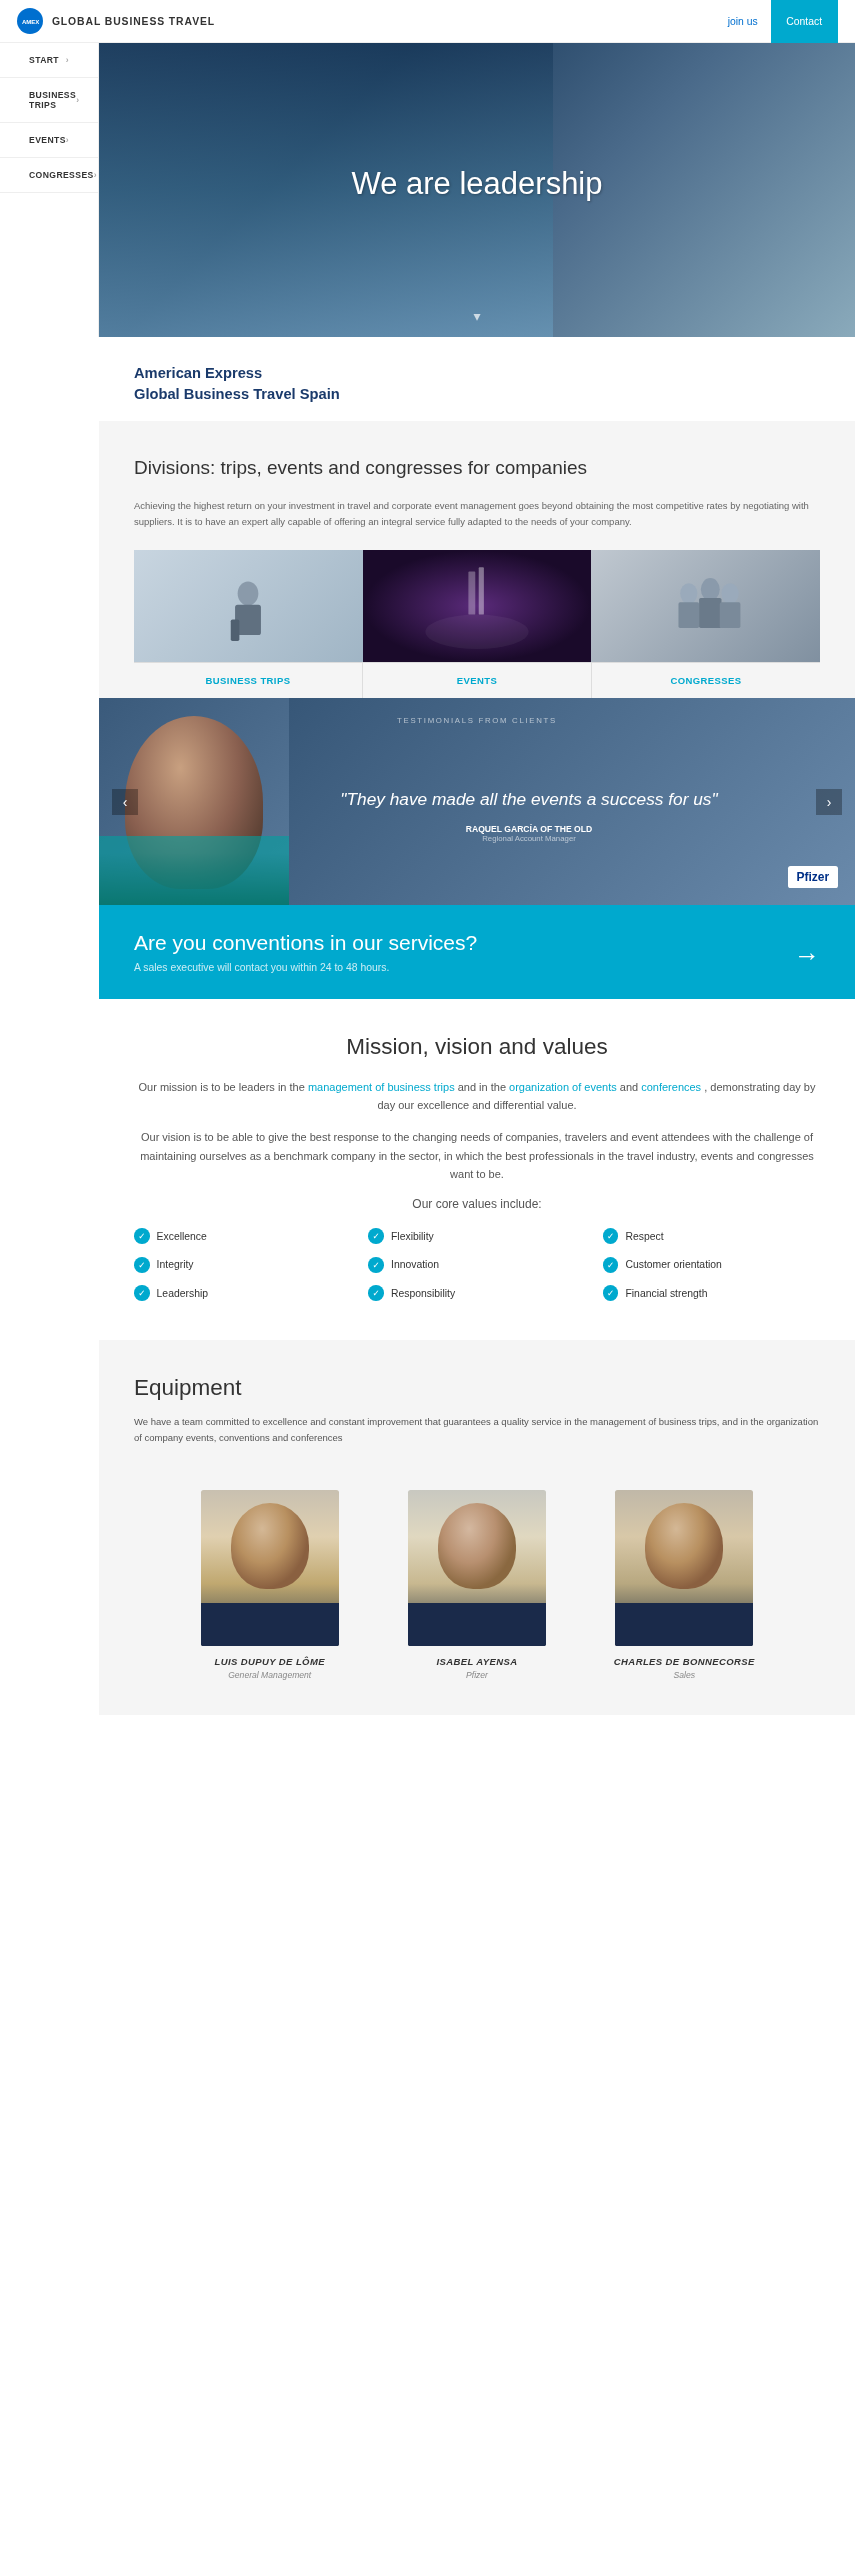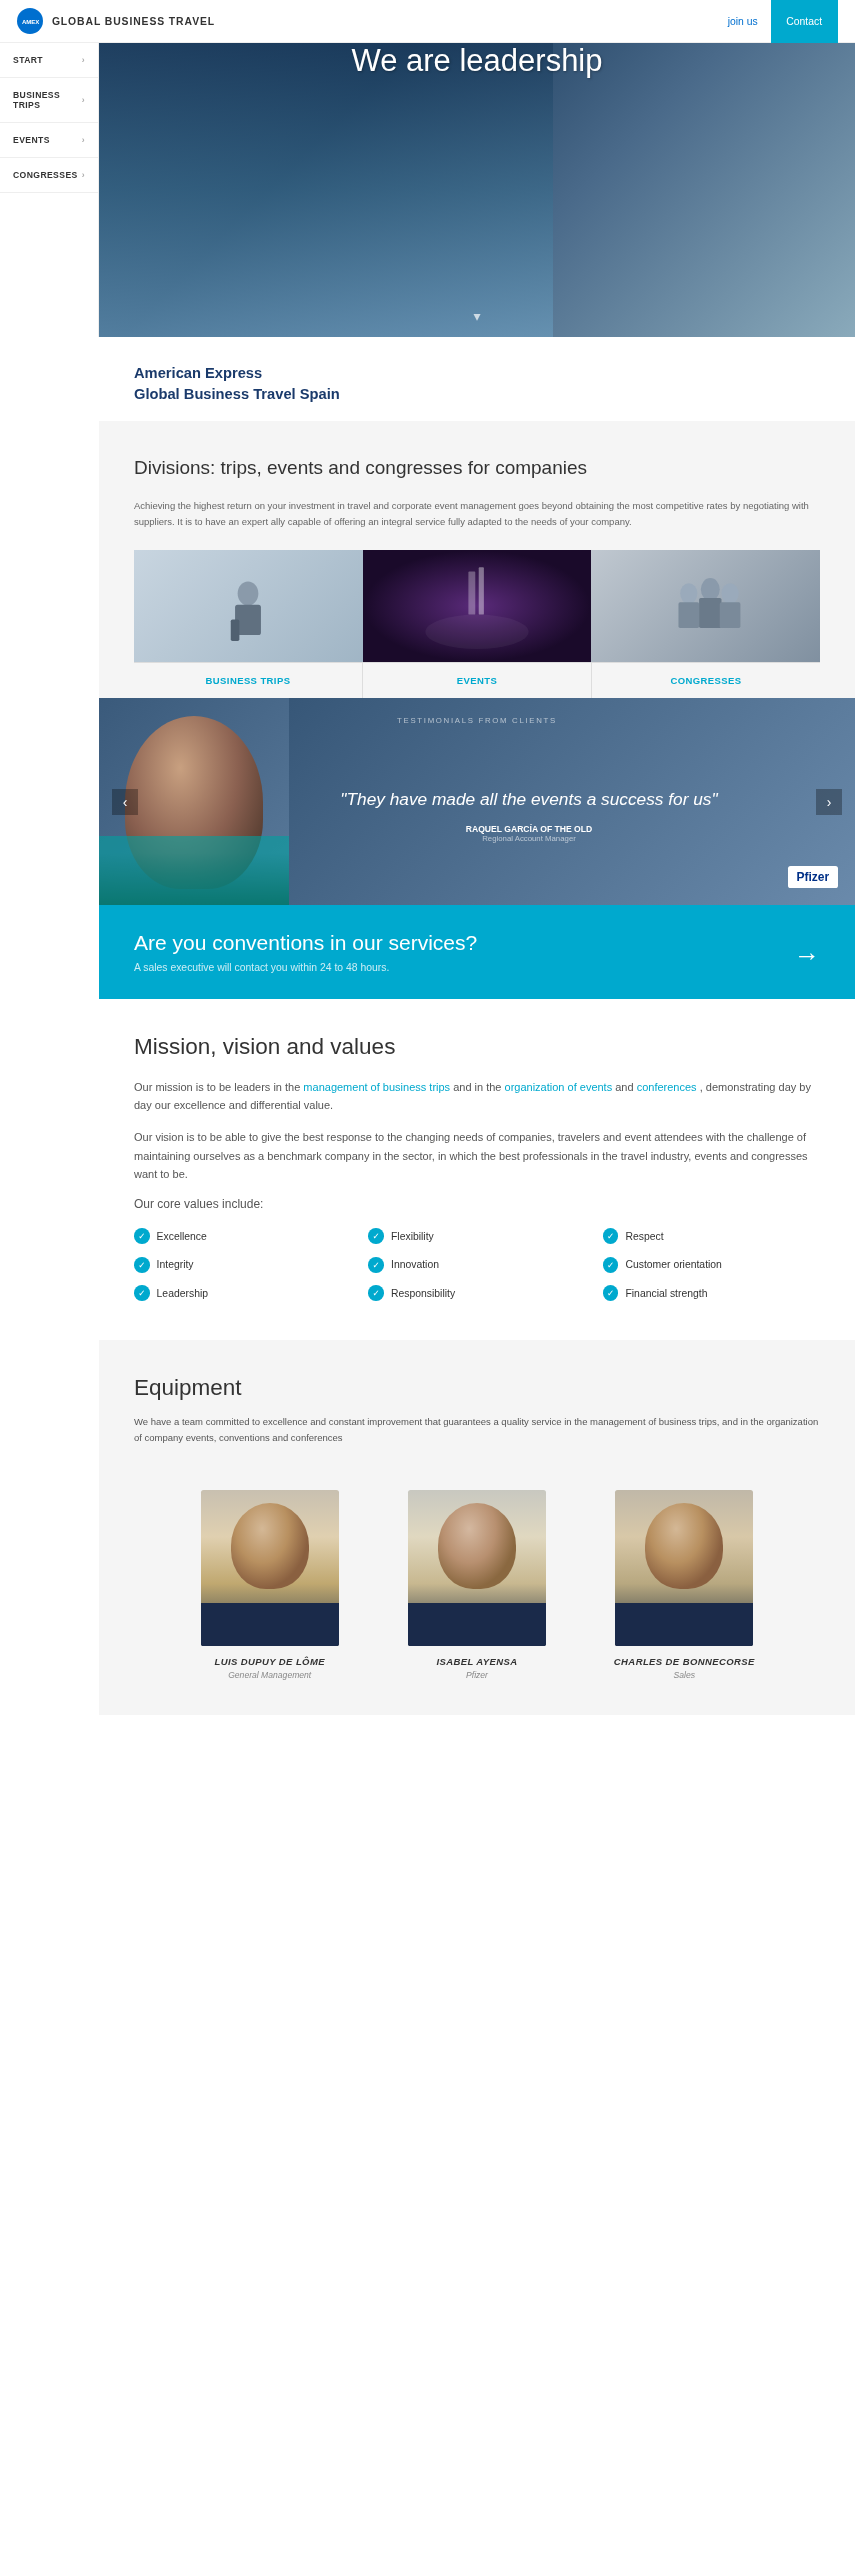--- a/index.html
+++ b/index.html
@@ -72,39 +72,39 @@
       min-width: 99px;
       background: #fff;
       border-right: 0.9px solid #eee;
       position: relative;
       z-index: 10;
     }
     .sidebar-item {
       display: flex;
       align-items: center;
       justify-content: space-between;
-      padding: 12px 13px;
+      padding: 12px 29px;
       border-bottom: 0.9px solid #eee;
       cursor: pointer;
       font-size: 8.6px;
       font-weight: bold;
       color: #333;
       text-transform: uppercase;
       letter-spacing: 0.4px;
     }
     .sidebar-chevron { color: #aaa; font-size: 8.6px; }
 
     
     .hero {
       flex: 1;
       height: 294px;
       background: linear-gradient(135deg, #2a4a6b 0%, #1a3a5b 30%, #4a6a8a 60%, #8aaabb 100%);
       position: relative;
       display: flex;
-      align-items: flex-start;
+      align-items: center;
       justify-content: center;
       overflow: hidden;
     }
     .hero-overlay {
       text-align: center;
       color: white;
       z-index: 2;
       position: relative;
     }
     .hero-title {
@@ -336,20 +336,21 @@
     .cta-arrow {
       color: white;
       font-size: 26px;
       font-weight: 100;
     }
 
     
     .mission-section {
       padding: 35px 35px;
       background: #fff;
+      text-align: center;
     }
     .mission-title {
       font-size: 22.5px;
       color: #333;
       font-weight: 300;
       margin-bottom: 17.3px;
     }
     .mission-text {
       font-size: 11px;
       color: #555;

